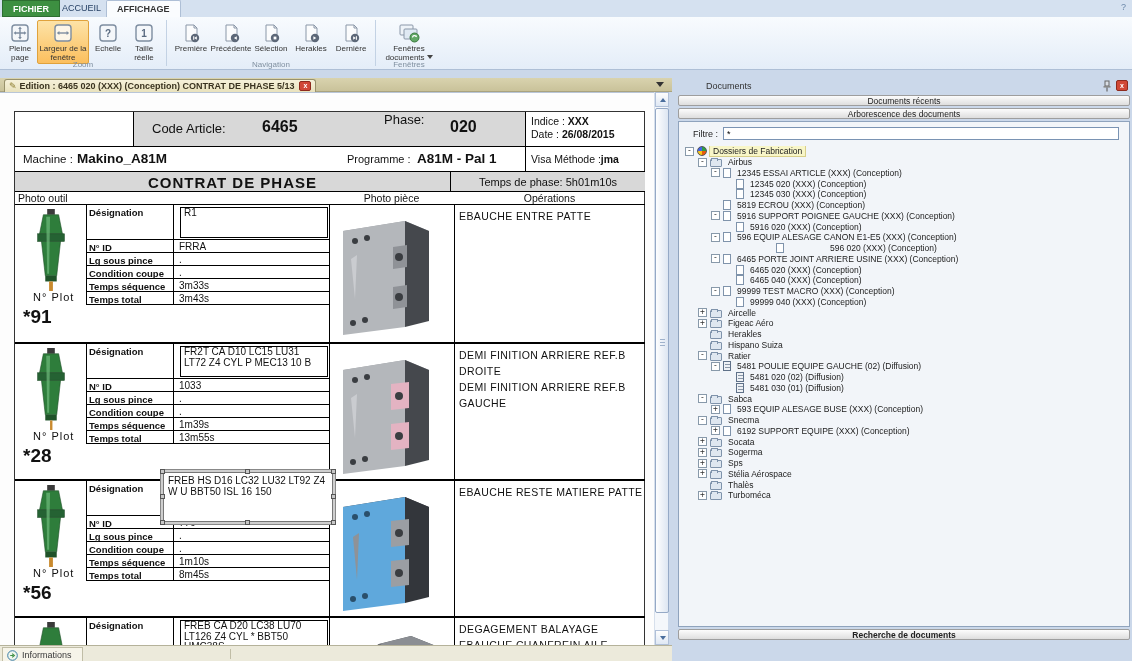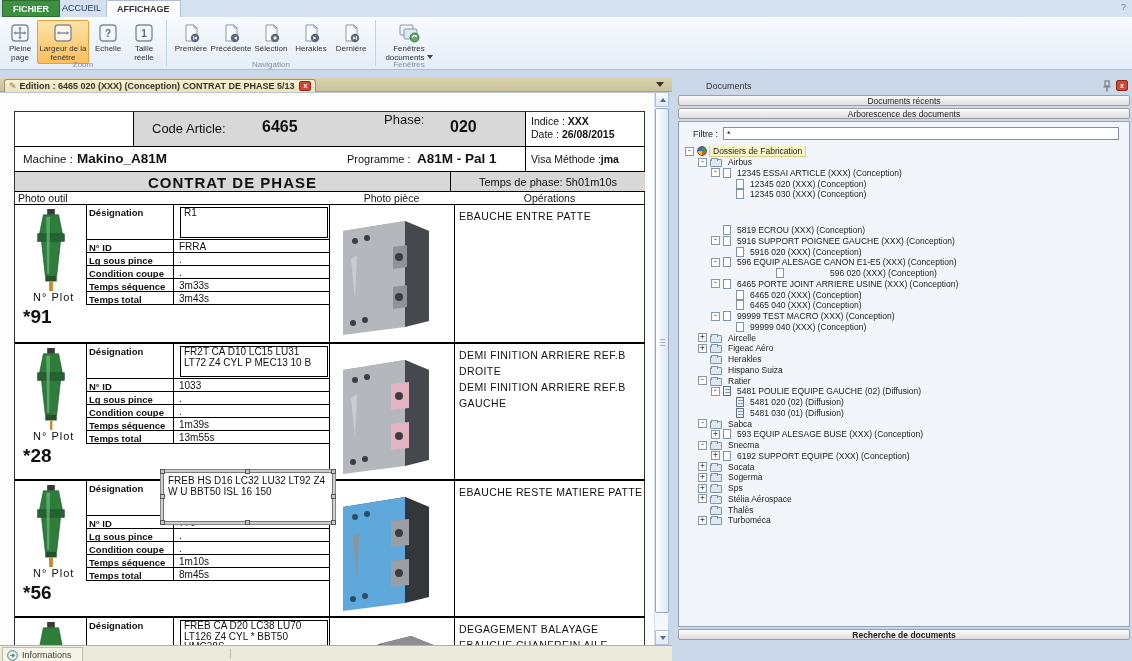--- a/index.html
+++ b/index.html
@@ -562,21 +562,21 @@
         <div class="titem" style="padding-left: 41px;">
     <span class="expander" style="visibility: hidden;"></span>
     <span class="ticon ti-doc"></span>
     <span class="tlabel">12345 020 (XXX) (Conception)</span>
   </div>
         <div class="titem" style="padding-left: 41px;">
     <span class="expander" style="visibility: hidden;"></span>
     <span class="ticon ti-doc"></span>
     <span class="tlabel">12345 030 (XXX) (Conception)</span>
   </div>
-        <div class="titem" style="padding-left: 28px; margin-top: 25px;">
+        <div class="titem" style="padding-left: 28px;">
     <span class="expander" style="visibility: hidden;"></span>
     <span class="ticon ti-doc"></span>
     <span class="tlabel">5819 ECROU (XXX) (Conception)</span>
   </div>
         <div class="titem" style="padding-left: 28px;">
     <span class="expander">-</span>
     <span class="ticon ti-doc"></span>
     <span class="tlabel">5916 SUPPORT POIGNEE GAUCHE (XXX) (Conception)</span>
   </div>
         <div class="titem" style="padding-left: 41px;">

